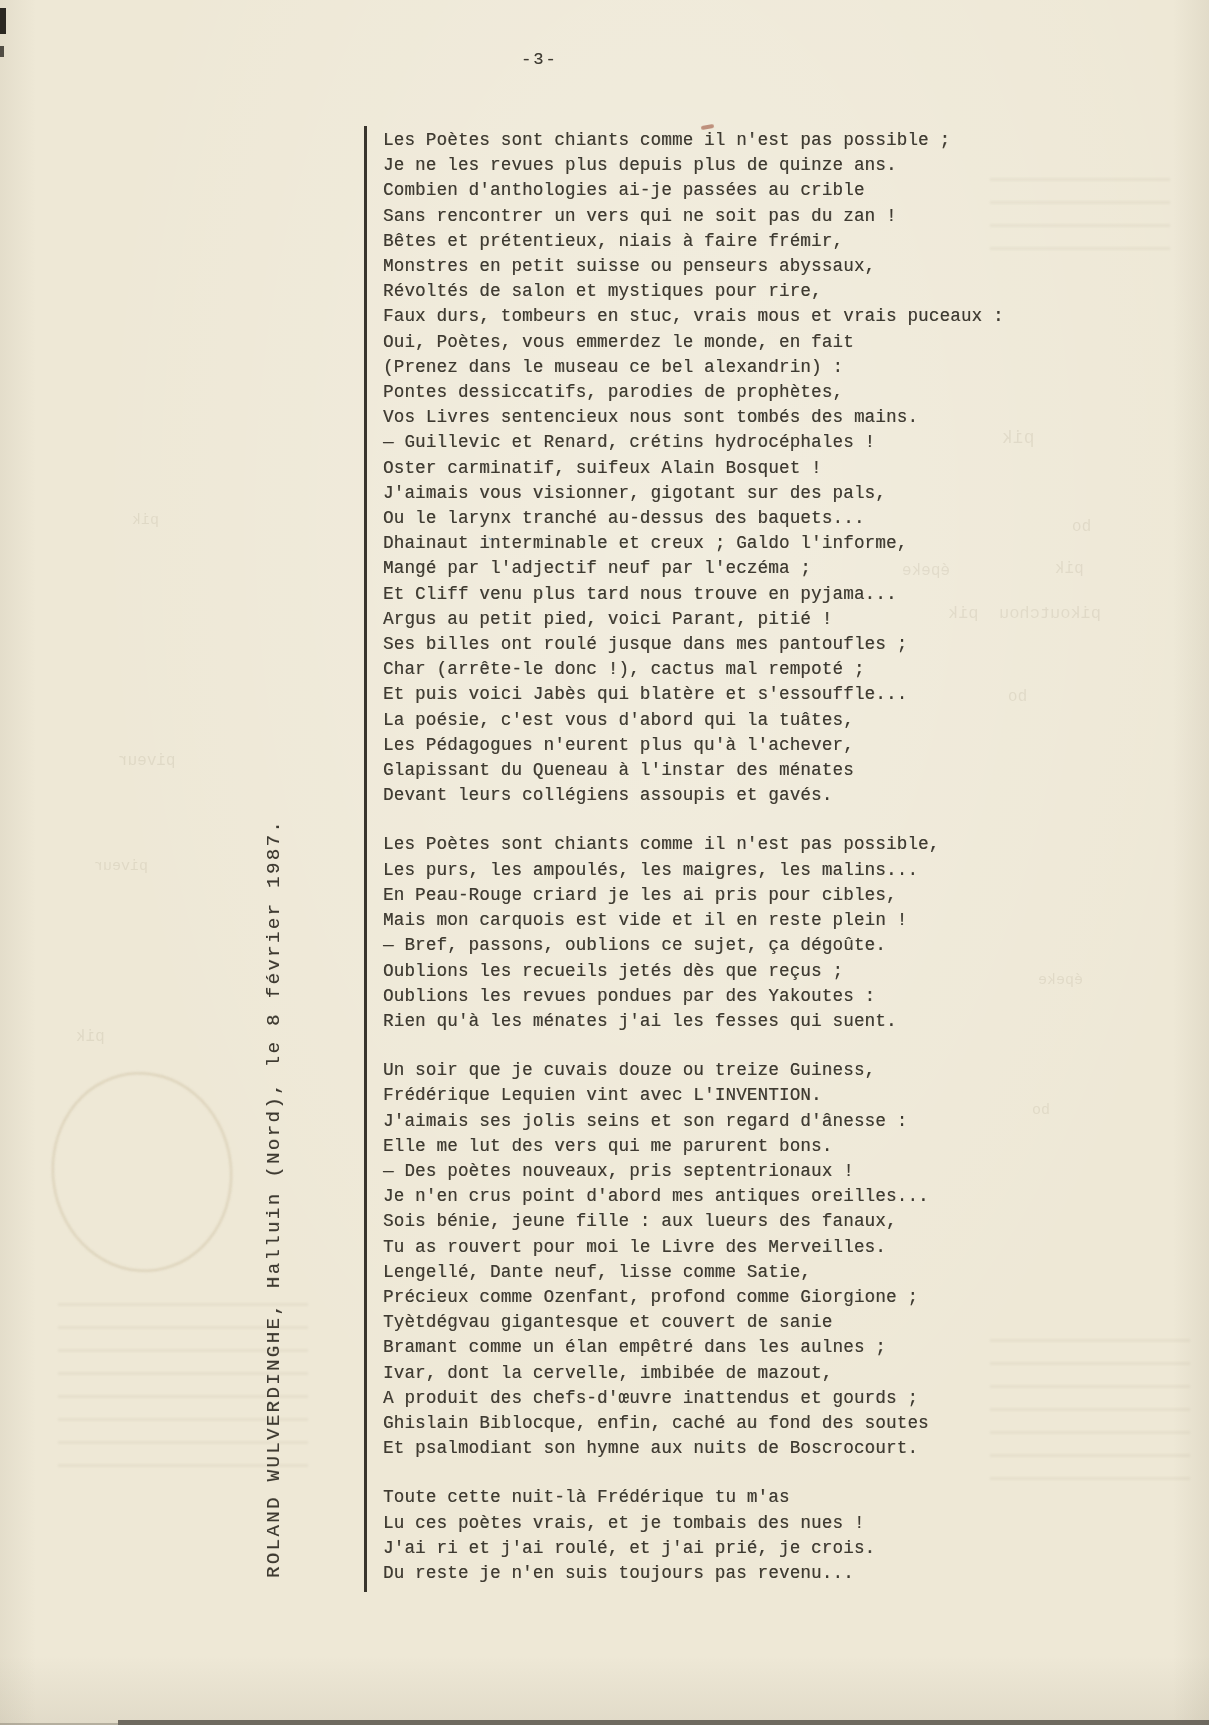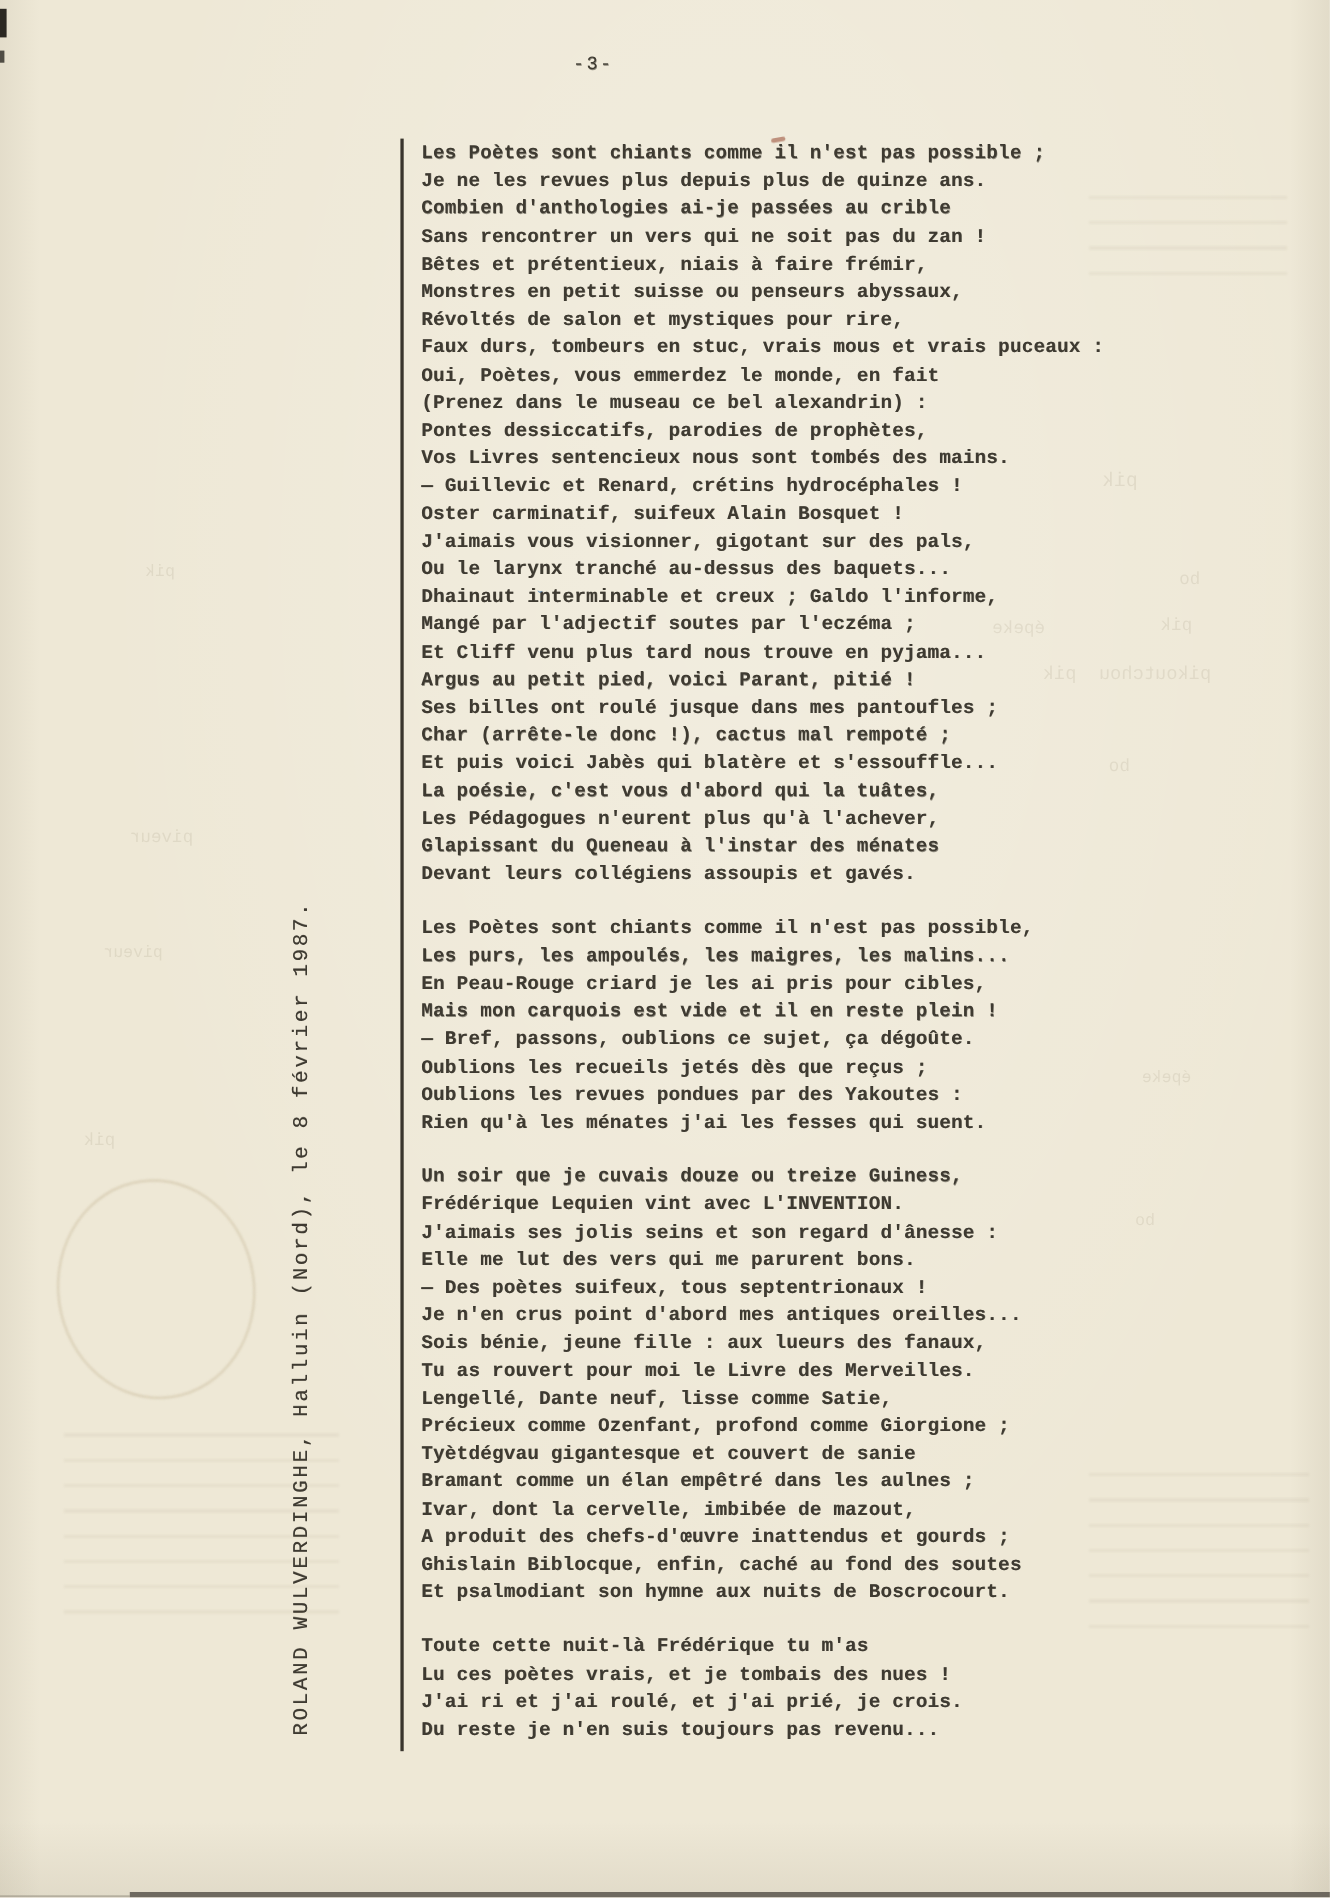--- a/index.html
+++ b/index.html
@@ -24,21 +24,21 @@
   }
   .poem{
     position:absolute;left:364px;top:126px;
     border-left:3px solid #39352d;
     padding:2px 0 6px 16px;
     font-size:17.5px;line-height:25.2px;letter-spacing:0.2px;
     text-shadow:0.4px 0.2px 0 rgba(62,58,49,0.55);
   }
   .stanza{margin:0;}
   .stanza + .stanza{margin-top:24px;}
-  .line{white-space:pre;font-weight:bold;}
+  .line{white-space:pre;}
   .signature{
     position:absolute;left:263px;top:1578px;
     transform:rotate(-90deg);transform-origin:0 0;
     font-size:19px;letter-spacing:2.4px;white-space:pre;
     text-shadow:0.4px 0.2px 0 rgba(62,58,49,0.5);
   }
   .ghost{
     position:absolute;color:#8d8166;opacity:0.14;
     transform:scaleX(-1);filter:blur(0.6px);white-space:pre;
   }
@@ -91,21 +91,21 @@
         <div class="line">Faux durs, tombeurs en stuc, vrais mous et vrais puceaux :</div>
         <div class="line">Oui, Poètes, vous emmerdez le monde, en fait</div>
         <div class="line">(Prenez dans le museau ce bel alexandrin) :</div>
         <div class="line">Pontes dessiccatifs, parodies de prophètes,</div>
         <div class="line">Vos Livres sentencieux nous sont tombés des mains.</div>
         <div class="line">— Guillevic et Renard, crétins hydrocéphales !</div>
         <div class="line">Oster carminatif, suifeux Alain Bosquet !</div>
         <div class="line">J'aimais vous visionner, gigotant sur des pals,</div>
         <div class="line">Ou le larynx tranché au-dessus des baquets...</div>
         <div class="line">Dhainaut interminable et creux ; Galdo l'informe,</div>
-        <div class="line">Mangé par l'adjectif soutes par l'eczéma ;</div>
+        <div class="line">Mangé par l'adjectif neuf par l'eczéma ;</div>
         <div class="line">Et Cliff venu plus tard nous trouve en pyjama...</div>
         <div class="line">Argus au petit pied, voici Parant, pitié !</div>
         <div class="line">Ses billes ont roulé jusque dans mes pantoufles ;</div>
         <div class="line">Char (arrête-le donc !), cactus mal rempoté ;</div>
         <div class="line">Et puis voici Jabès qui blatère et s'essouffle...</div>
         <div class="line">La poésie, c'est vous d'abord qui la tuâtes,</div>
         <div class="line">Les Pédagogues n'eurent plus qu'à l'achever,</div>
         <div class="line">Glapissant du Queneau à l'instar des ménates</div>
         <div class="line">Devant leurs collégiens assoupis et gavés.</div>
       </div>
@@ -117,21 +117,21 @@
         <div class="line">— Bref, passons, oublions ce sujet, ça dégoûte.</div>
         <div class="line">Oublions les recueils jetés dès que reçus ;</div>
         <div class="line">Oublions les revues pondues par des Yakoutes :</div>
         <div class="line">Rien qu'à les ménates j'ai les fesses qui suent.</div>
       </div>
       <div class="stanza">
         <div class="line">Un soir que je cuvais douze ou treize Guiness,</div>
         <div class="line">Frédérique Lequien vint avec L'INVENTION.</div>
         <div class="line">J'aimais ses jolis seins et son regard d'ânesse :</div>
         <div class="line">Elle me lut des vers qui me parurent bons.</div>
-        <div class="line">— Des poètes suifeux, tous septentrionaux !</div>
+        <div class="line">— Des poètes nouveaux, pris septentrionaux !</div>
         <div class="line">Je n'en crus point d'abord mes antiques oreilles...</div>
         <div class="line">Sois bénie, jeune fille : aux lueurs des fanaux,</div>
         <div class="line">Tu as rouvert pour moi le Livre des Merveilles.</div>
         <div class="line">Lengellé, Dante neuf, lisse comme Satie,</div>
         <div class="line">Précieux comme Ozenfant, profond comme Giorgione ;</div>
         <div class="line">Tyètdégvau gigantesque et couvert de sanie</div>
         <div class="line">Bramant comme un élan empêtré dans les aulnes ;</div>
         <div class="line">Ivar, dont la cervelle, imbibée de mazout,</div>
         <div class="line">A produit des chefs-d'œuvre inattendus et gourds ;</div>
         <div class="line">Ghislain Biblocque, enfin, caché au fond des soutes</div>

